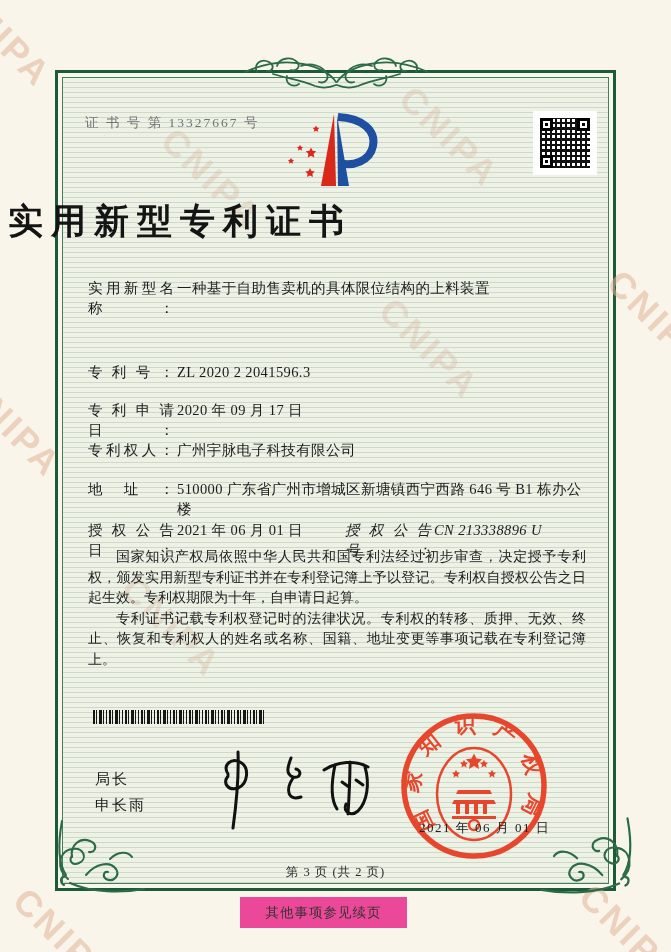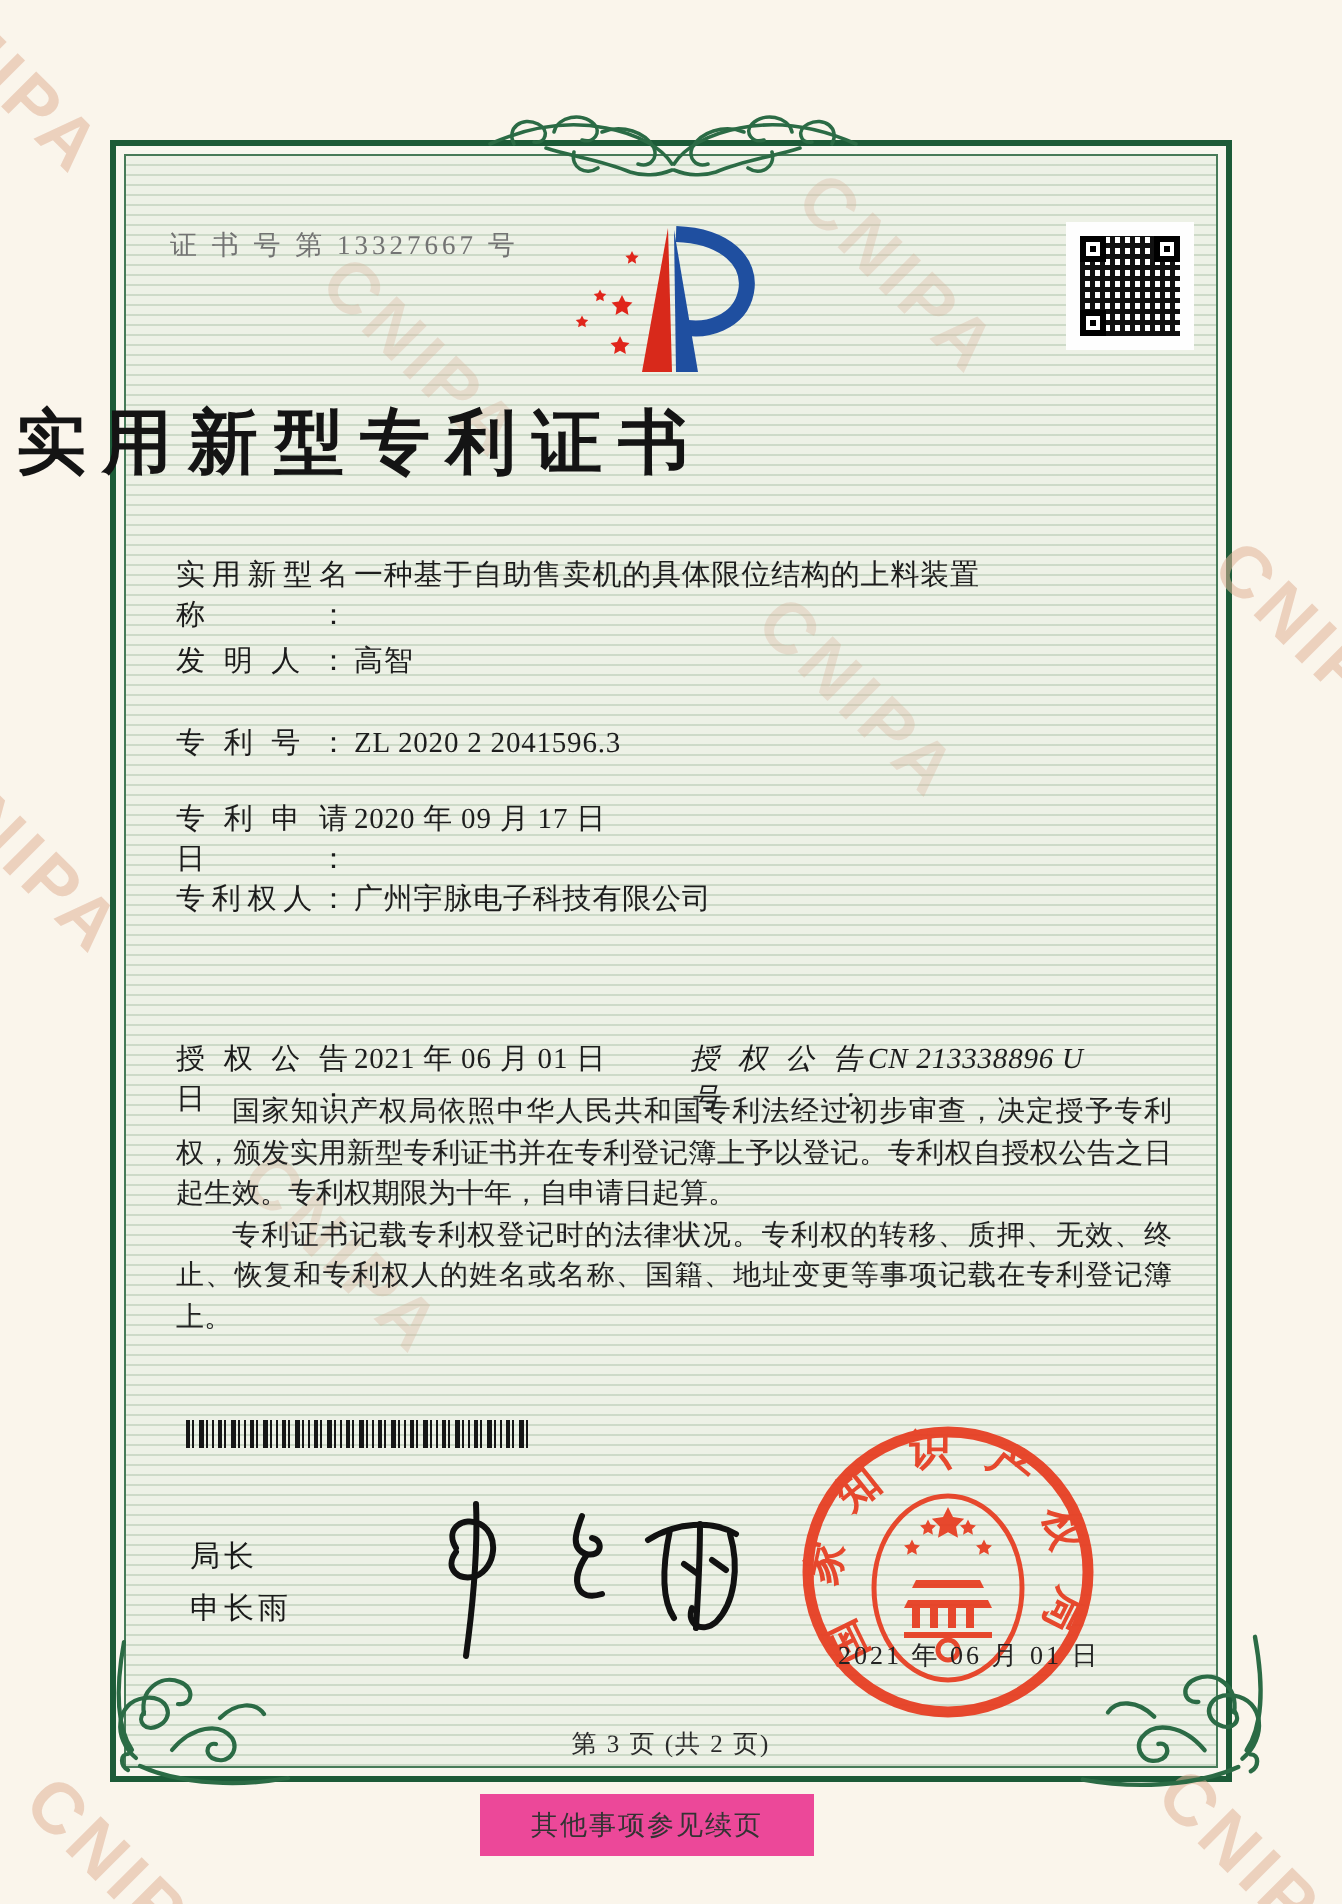--- a/index.html
+++ b/index.html
@@ -191,35 +191,35 @@
         <div class="fq bl"></div>
       </div>
     </div>
 
     <div class="title">实用新型专利证书</div>
 
     <div class="frow r1">
       <span class="flabel">实用新型名称：</span>
       <span class="fvalue">一种基于自助售卖机的具体限位结构的上料装置</span>
     </div>
-    <div class="frow r2">
-      <span class="flabel">发明人：</span>
-      <span class="fvalue">高智</span>
-    </div>
     <div class="frow r3">
       <span class="flabel">专利号：</span>
       <span class="fvalue">ZL 2020 2 2041596.3</span>
     </div>
     <div class="frow r4">
       <span class="flabel">专利申请日：</span>
       <span class="fvalue">2020 年 09 月 17 日</span>
     </div>
     <div class="frow r5">
       <span class="flabel">专利权人：</span>
       <span class="fvalue">广州宇脉电子科技有限公司</span>
+    </div>
+    <div class="frow r6">
+      <span class="flabel">地址：</span>
+      <span class="fvalue">510000 广东省广州市增城区新塘镇西宁西路 646 号 B1 栋办公楼</span>
     </div>
     <div class="frow r7">
       <span class="flabel">授权公告日：</span>
       <span class="fvalue" style="width:160px;">2021 年 06 月 01 日</span>
       <span class="grant-no-group">
         <span class="flabel">授权公告号：</span>
         <span class="fvalue" style="width:148px;">CN 213338896 U</span>
       </span>
     </div>
 

